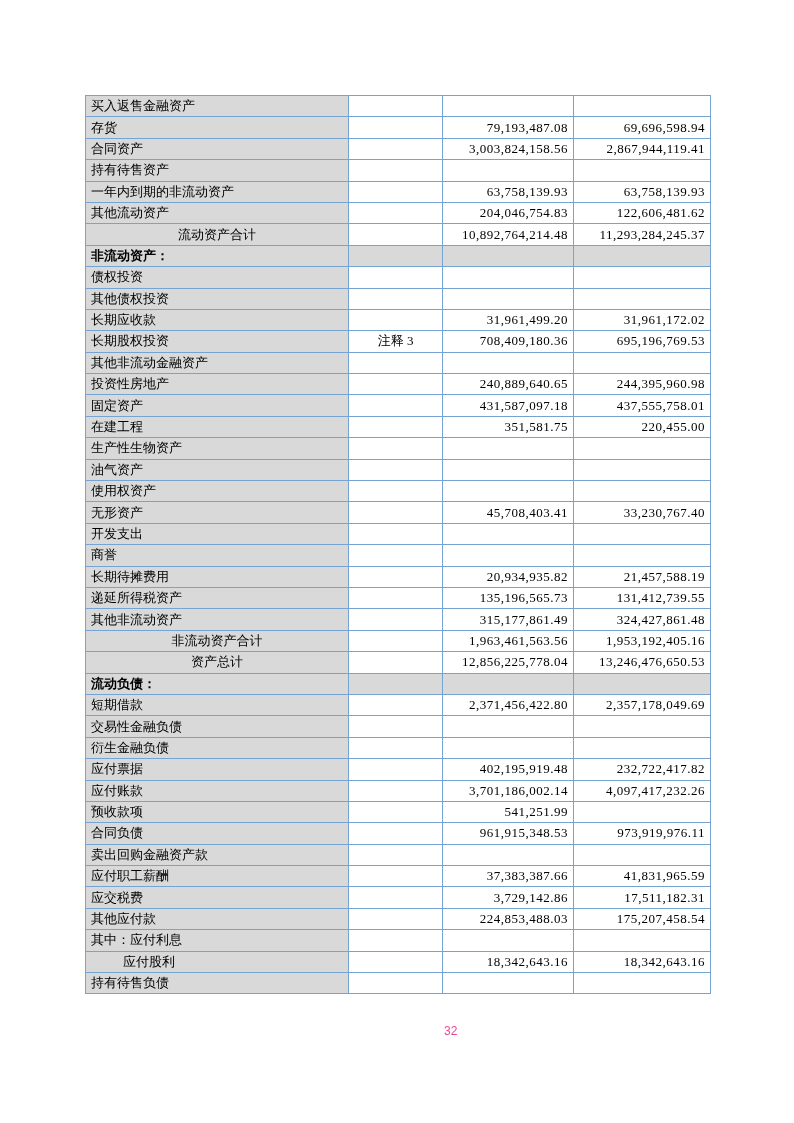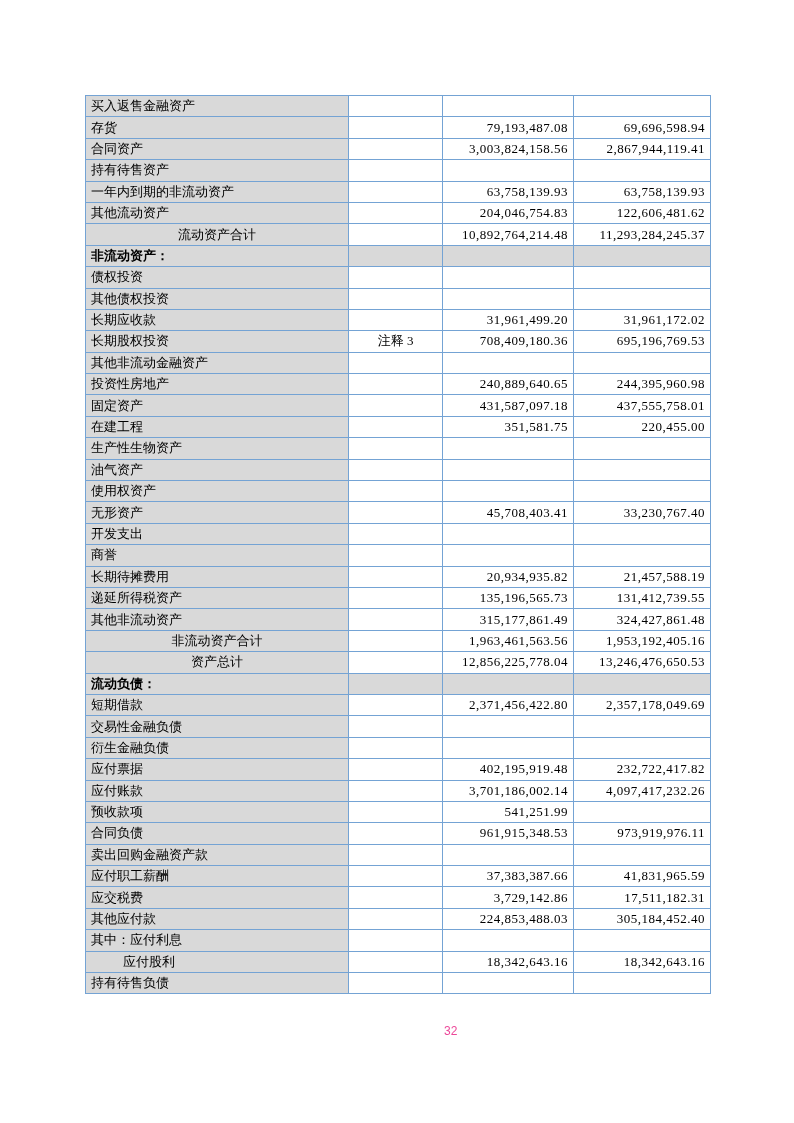--- a/index.html
+++ b/index.html
@@ -314,21 +314,21 @@
         <tr class="item">
           <td class="label">应交税费</td>
           <td class="note"></td>
           <td class="num">3,729,142.86</td>
           <td class="num">17,511,182.31</td>
         </tr>
         <tr class="item">
           <td class="label">其他应付款</td>
           <td class="note"></td>
           <td class="num">224,853,488.03</td>
-          <td class="num">305,184,452.40</td>
+          <td class="num">175,207,458.54</td>
         </tr>
         <tr class="item">
           <td class="label">其中：应付利息</td>
           <td class="note"></td>
           <td class="num"></td>
           <td class="num"></td>
         </tr>
         <tr class="item">
           <td class="label indent">应付股利</td>
           <td class="note"></td>

